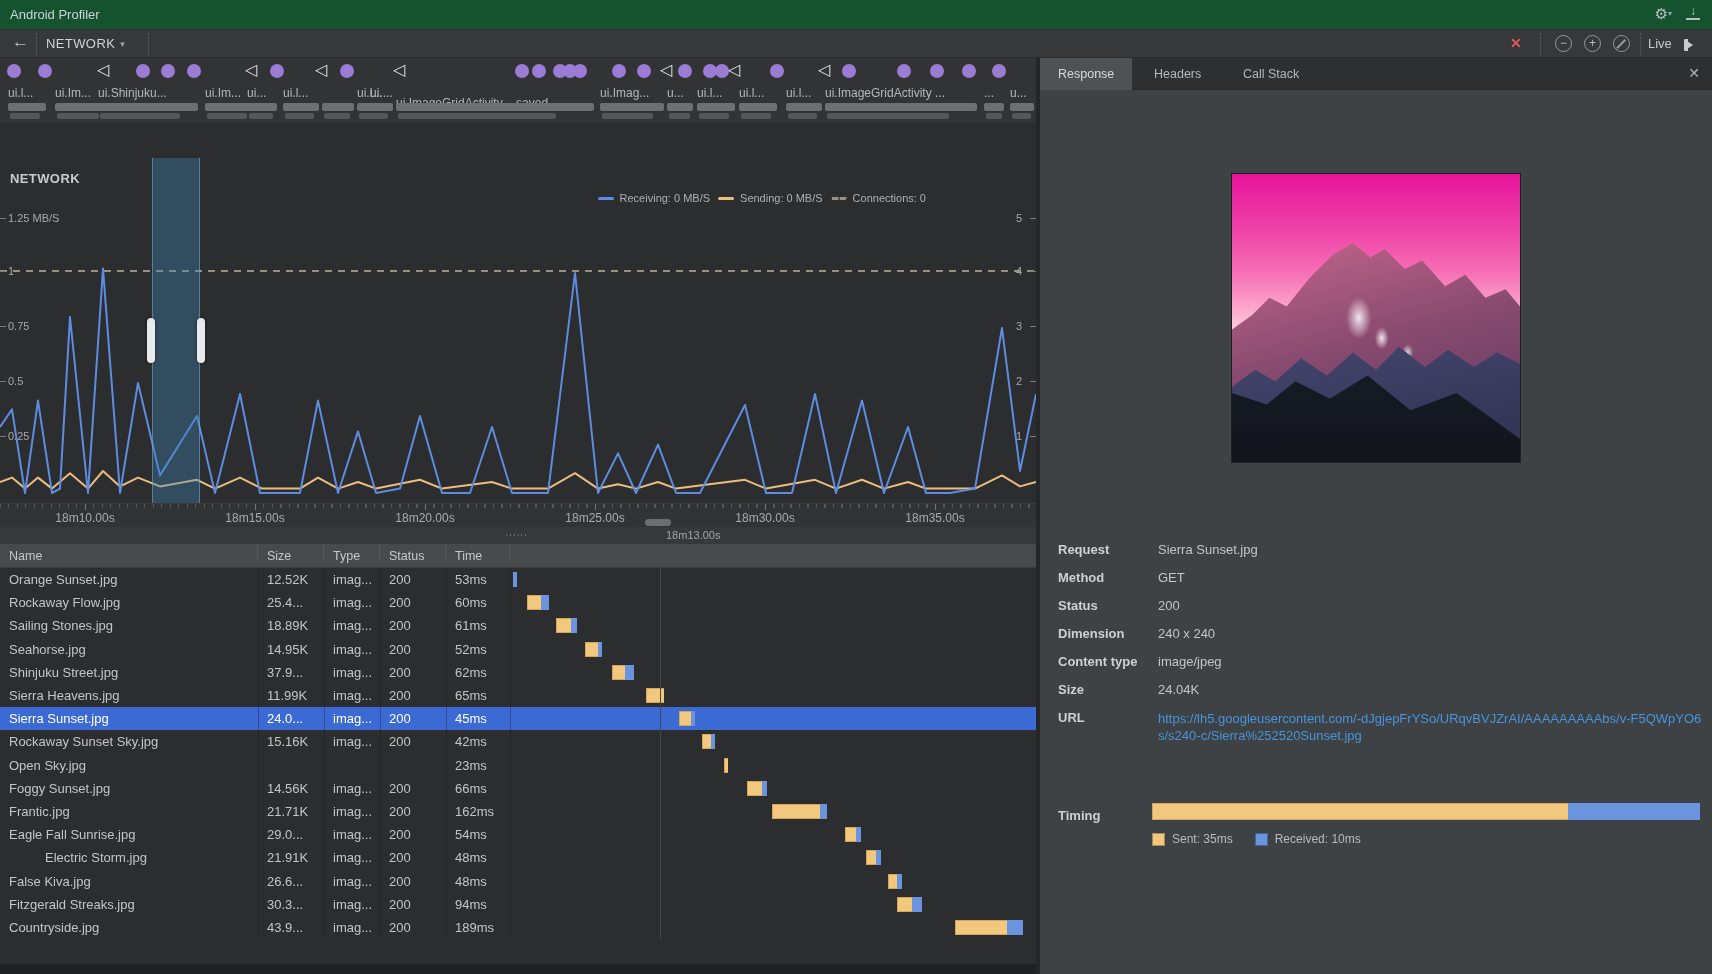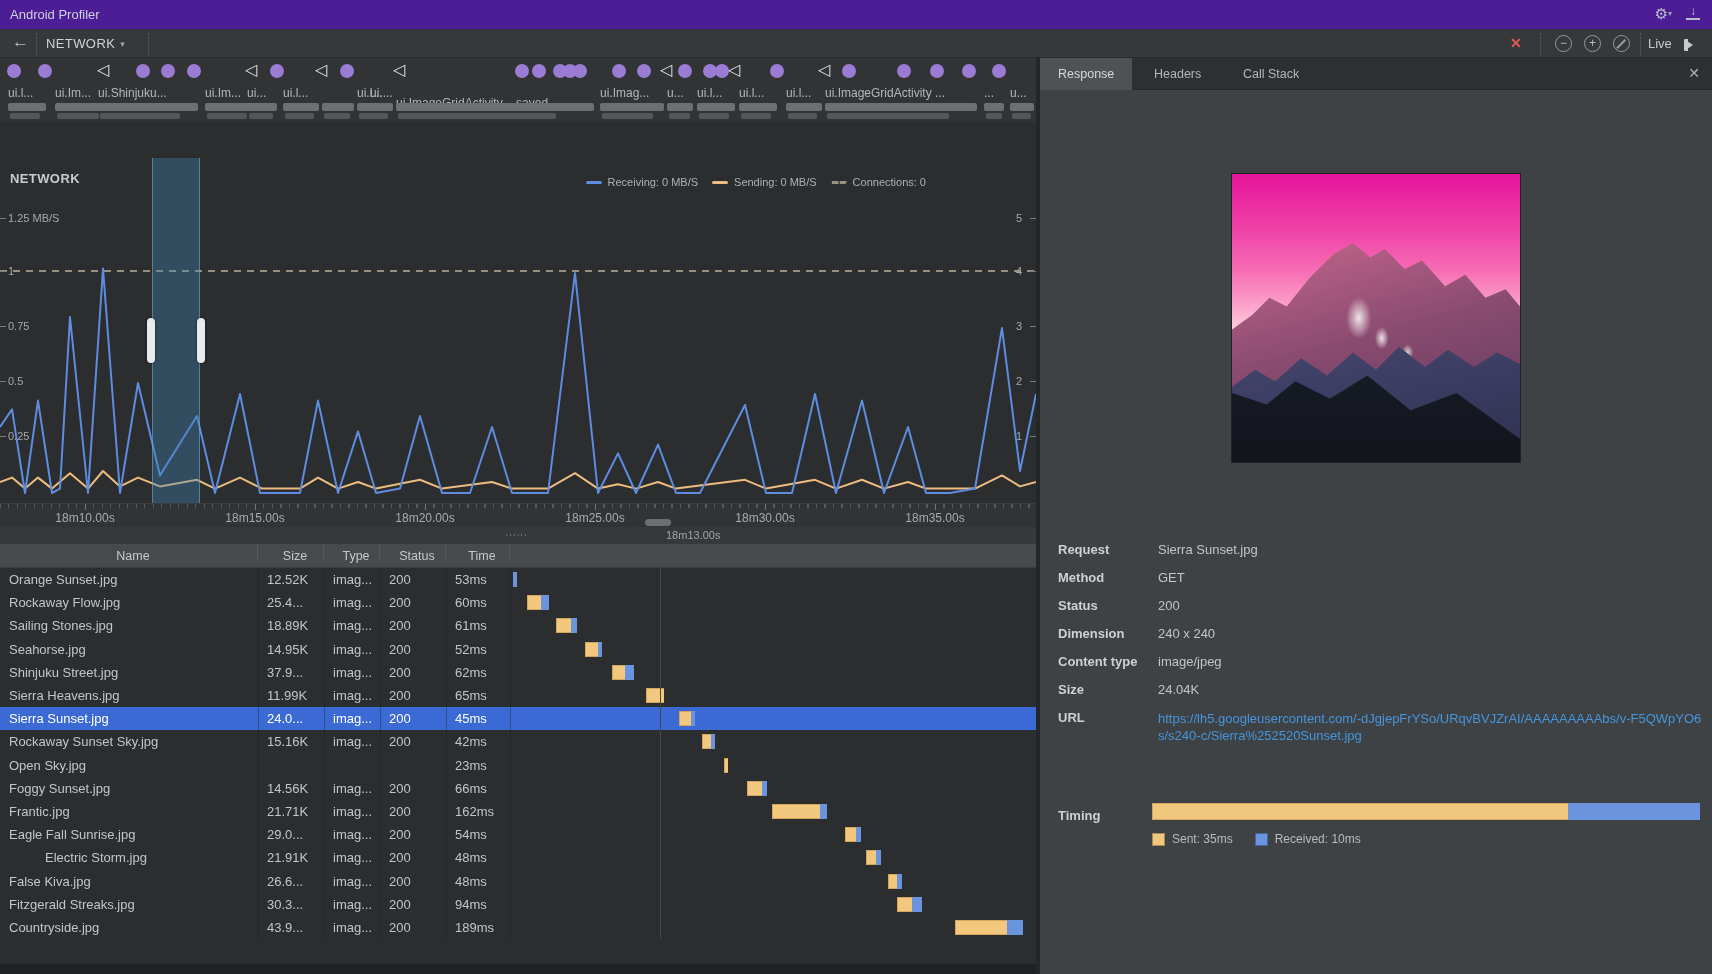--- a/index.html
+++ b/index.html
@@ -1,21 +1,21 @@
 <!DOCTYPE html>
 <html><head>
 <meta charset="utf-8">
 <style>
   * { margin:0; padding:0; box-sizing:border-box; }
   html,body { background:#1e1f21; }
   body { font-family:"Liberation Sans", sans-serif; }
   #root { position:relative; width:1712px; height:974px; background:#2b2d2f; overflow:hidden; color:#c3c6c8; }
 
   
-  #titlebar { position:absolute; left:0; top:0; width:1712px; height:30px; background:#4c1d95; border-bottom:1px solid #2e3340; }
+  #titlebar { position:absolute; left:0; top:0; width:1712px; height:30px; background:#14532d; border-bottom:1px solid #2e3340; }
   #titlebar .title { position:absolute; left:10px; top:7px; font-size:13px; color:#ccd2dc; }
   #titlebar .gear { position:absolute; right:40px; top:5px; font-size:15px; color:#b9bfc9; cursor:default; }
   #titlebar .gear .caret { font-size:8px; vertical-align:3px; color:#9aa1ad; }
   #titlebar .dl { position:absolute; right:12px; top:6px; width:14px; height:15px; color:#b9bfc9; }
   #titlebar .dl .arr { display:block; text-align:center; font-size:12px; line-height:11px; }
   #titlebar .dl .bar { display:block; height:2px; background:#b9bfc9; margin-top:1px; }
 
   
   #toolbar { position:absolute; left:0; top:30px; width:1712px; height:28px; background:#36383a; border-bottom:1px solid #292b2c; }
   .vsep { position:absolute; top:3px; height:22px; border-left:1px dotted #5c5f61; }
@@ -41,42 +41,42 @@
   .act-bar2 { position:absolute; top:29px; height:6px; border-radius:2px; background:#545759; }
 
   #radio { position:absolute; left:0; top:64px; width:1036px; height:36px; background:#303234; border-top:1px solid #3c3e40; }
   #radio .rlabel { position:absolute; left:12px; top:10px; font-size:13px; font-weight:bold; letter-spacing:0.4px; color:#c2c5c7; }
   #radio-legend { position:absolute; right:14px; top:11px; display:flex; gap:16px; }
   .leg-item { display:flex; align-items:center; gap:6px; font-size:11px; color:#aeb1b3; }
   .leg-swatch { width:16px; height:0; border-top-width:3px; border-top-style:solid; border-radius:2px; }
 
   #chart { position:absolute; left:0; top:100px; width:1036px; height:345px; background:#2b2d2f; }
   #chart .ctitle { position:absolute; left:10px; top:13px; font-size:13px; font-weight:bold; letter-spacing:0.4px; color:#c8cbcd; }
-  #chart-legend { position:absolute; right:110px; top:18px; display:flex; gap:14px; }
+  #chart-legend { position:absolute; right:110px; top:34px; display:flex; gap:8px; }
   .tick-label-l { position:absolute; left:8px; font-size:11px; color:#a6a9ab; transform:translateY(-50%); }
   .tick-label-r { position:absolute; right:14px; font-size:11px; color:#a6a9ab; transform:translateY(-50%); }
   .tick-dash { position:absolute; width:6px; height:1px; background:#7a7d7f; }
   #netsvg { position:absolute; left:0; top:0; }
   #sel-band { position:absolute; top:0; height:345px; background:rgba(64,130,175,0.38); border-left:1px solid rgba(120,180,215,.5); border-right:1px solid rgba(120,180,215,.5); }
   .sel-handle { position:absolute; width:8px; height:45px; background:#e9eaeb; border-radius:4px; box-shadow:0 0 3px rgba(0,0,0,.5); cursor:ew-resize; }
 
   #timeaxis { position:absolute; left:0; top:445px; width:1036px; height:24px; background:#313335; border-top:1px solid #3a3c3e; }
   #timeaxis .minors { position:absolute; left:0; top:0; width:1036px; height:4px;
       background:repeating-linear-gradient(90deg, #55585a 0 1px, transparent 1px 8.5px); }
   .taxis-tick { position:absolute; top:0; width:1px; height:6px; background:#74777a; }
   .taxis-label { position:absolute; top:7px; font-size:12px; color:#a8abad; transform:translateX(-50%); white-space:nowrap; }
   #axis-pill { position:absolute; left:645px; top:15px; width:26px; height:7px; border-radius:4px; background:#86898b; opacity:.7; cursor:pointer; }
 
   #splitter { position:absolute; left:0; top:469px; width:1036px; height:17px; background:#36383a; cursor:row-resize; }
   #splitter .dots { position:absolute; left:506px; top:5px; letter-spacing:2px; font-size:9px; color:#7d8082; }
   #grid-time-label { position:absolute; left:666px; top:2px; font-size:11px; color:#a0a3a5; }
 
   #table { position:absolute; left:0; top:486px; width:1036px; height:420px; background:#2b2d2f; overflow:hidden; }
   #thead { position:absolute; left:0; top:0; width:1036px; height:24px; background:#47494b; border-bottom:1px solid #3a3c3e; }
-  .th { position:absolute; top:0; height:16px; line-height:24px; padding-left:9px; font-size:12.5px; color:#c6c9cb; border-right:1px solid #55585a; cursor:pointer;text-align:center; }
+  .th { position:absolute; top:0; height:16px; line-height:24px; padding-left:9px; font-size:12.5px; color:#c6c9cb; border-right:1px solid #55585a; cursor:pointer; }
   .col-sep { position:absolute; top:24px; width:1px; background:rgba(25,26,27,.35); }
   #grid-line { position:absolute; width:1px; background:#454749; }
   .trow { position:absolute; left:0; width:1036px; cursor:pointer; }
   .trow.selected { background:#3c6ad5; }
   .td { position:absolute; top:0; height:100%; padding-left:9px; font-size:13px; color:#c3c6c8; line-height:23px; white-space:nowrap; overflow:hidden; }
   .trow.selected .td { color:#ffffff; }
   .tbar { position:absolute; top:4px; height:15px; display:flex; }
   .tbar .sent { background:#f2c77e; border:1px solid #d6a55c; border-right:none; }
   .tbar .recv { background:#6b94de; }
   #leftbottom { position:absolute; left:0; top:906px; width:1036px; height:10px; background:#202122; }

